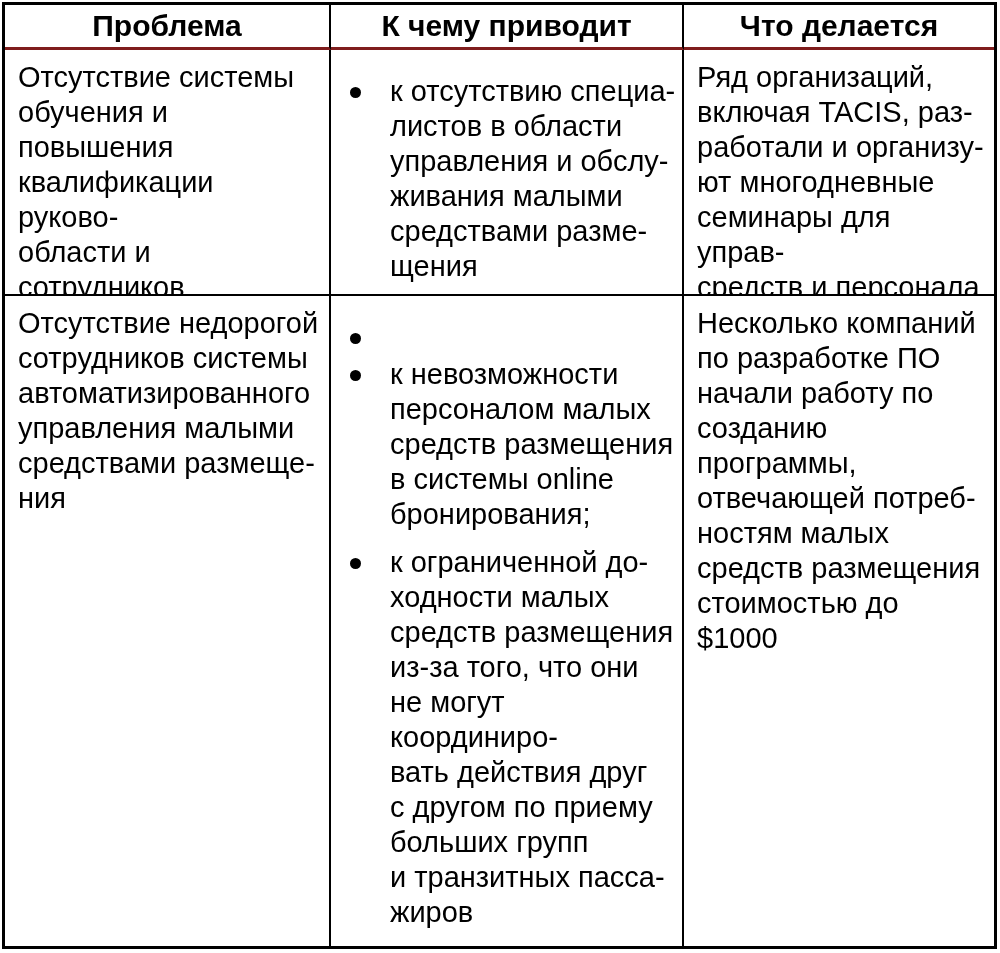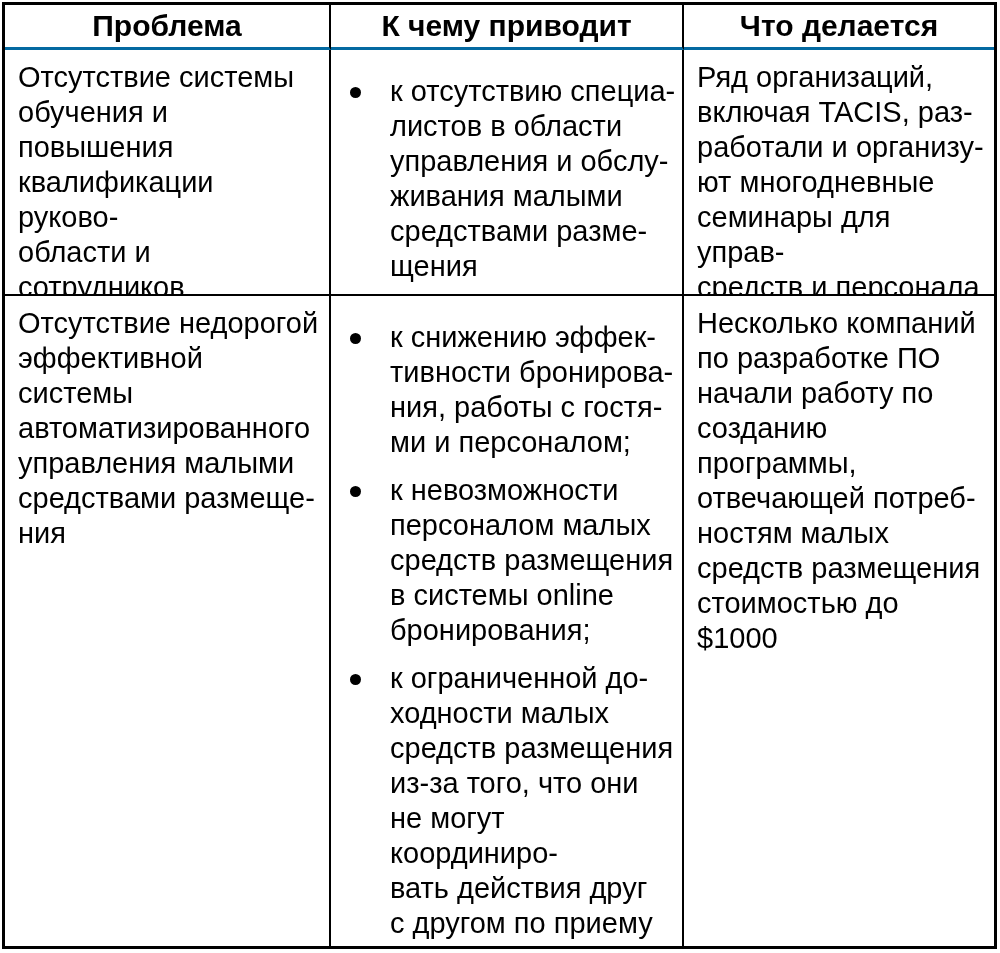--- a/index.html
+++ b/index.html
@@ -28,21 +28,21 @@
     overflow: hidden;
   }
   .cell.last-col { border-right: none; }
   .cell.last-row { border-bottom: none; }
   .header-cell {
     display: flex;
     align-items: center;
     justify-content: center;
     font-weight: bold;
     font-size: 30px;
-    border-bottom: 3px solid #0369a1;
+    border-bottom: 3px solid #7f1d1d;
   }
   .body-cell {
     padding: 10px 10px 8px 13px;
     font-size: 29px;
     line-height: 35px;
   }
   .cell-text {
     white-space: pre-line;
   }
   .bullets-cell {
@@ -108,33 +108,29 @@
 включая TACIS, раз-
 работали и организу-
 ют многодневные
 семинары для управ-
 средств и персонала
 малых отелей</div>
   </div>
 
   <div class="cell body-cell last-row">
     <div class="cell-text">Отсутствие недорогой
-эффективной системы
+сотрудников системы
 автоматизированного
 управления малыми
 средствами размеще-
 ния</div>
   </div>
   <div class="cell bullets-cell last-row">
     <div class="bullet-item">
       <span class="bullet-dot"></span>
-      <span class="bullet-text">к снижению эффек-
-тивности бронирова-
-ния, работы с гостя-
-ми и персоналом;</span>
     </div>
     <div class="bullet-item">
       <span class="bullet-dot"></span>
       <span class="bullet-text">к невозможности
 персоналом малых
 средств размещения
 в системы online
 бронирования;</span>
     </div>
     <div class="bullet-item">

